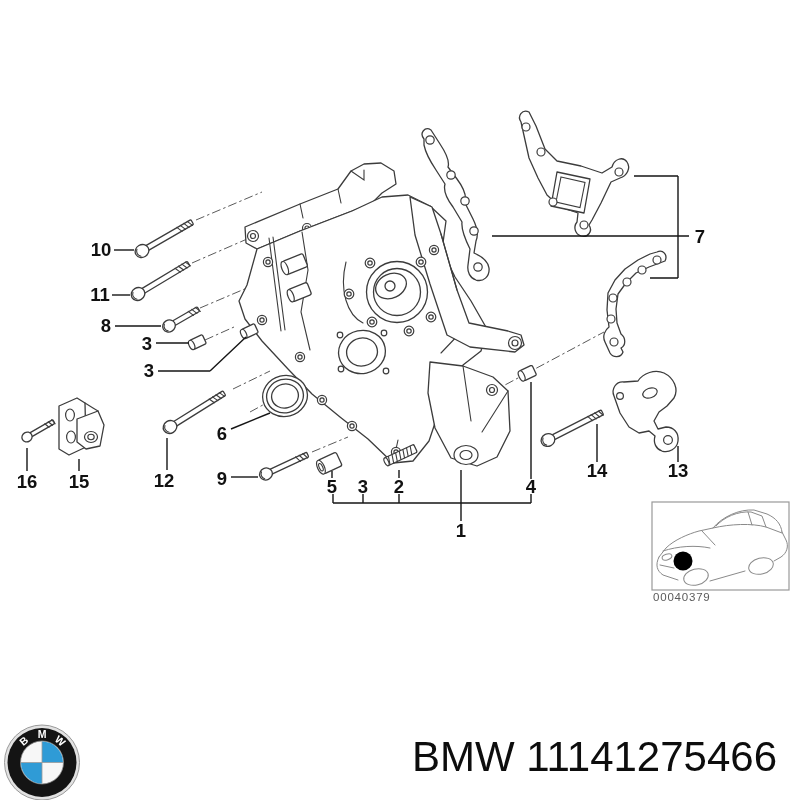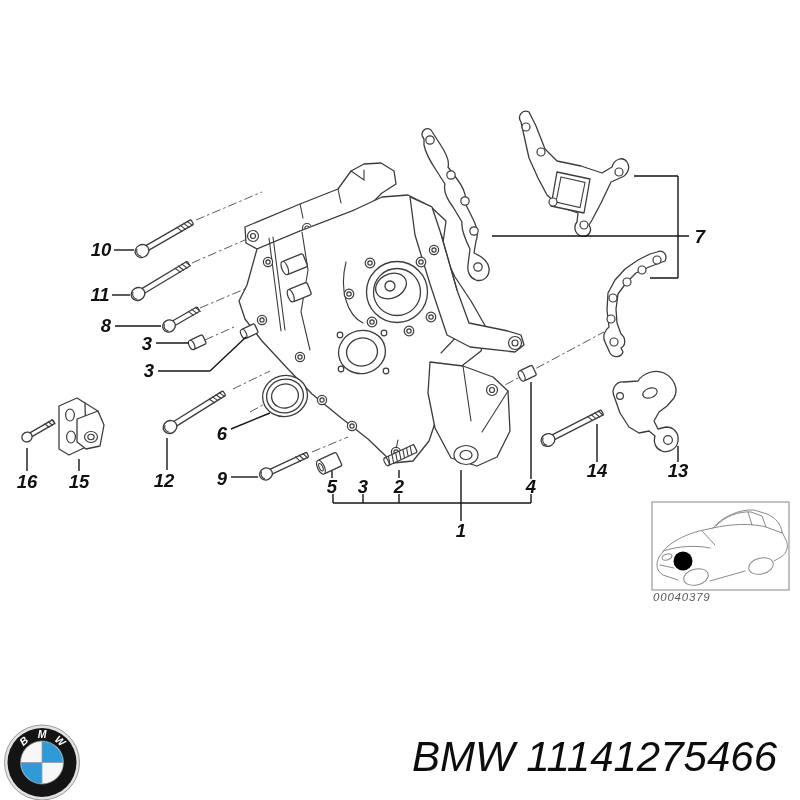--- a/index.html
+++ b/index.html
@@ -1,17 +1,17 @@
 <!DOCTYPE html>
 <html><head>
 <meta charset="utf-8">
 <style>
   html,body{margin:0;padding:0;background:#ffffff;}
   .stage{position:relative;width:800px;height:800px;background:#ffffff;overflow:hidden;
-         font-family:"Liberation Sans",sans-serif;font-style:italic;}
+         font-family:"Liberation Sans",sans-serif;}
   svg{display:block;}
   .draw{fill:#ffffff;stroke:#3c3c3c;stroke-width:1.3;stroke-linejoin:round;stroke-linecap:round;}
   .thin{fill:none;stroke:#3c3c3c;stroke-width:1.1;stroke-linecap:round;}
   .hole{fill:#ffffff;stroke:#3c3c3c;stroke-width:1.2;}
   .dash{fill:none;stroke:#5a5a5a;stroke-width:1;stroke-dasharray:9 3 2.5 3;}
   .leader{fill:none;stroke:#161616;stroke-width:1.4;}
   .plabel{font-family:"Liberation Sans",sans-serif;font-size:18.5px;font-weight:700;fill:#111111;text-anchor:middle;}
   .code{font-family:"Liberation Sans",sans-serif;font-size:11.5px;fill:#5a5a5a;letter-spacing:0.8px;}
   .title{font-family:"Liberation Sans",sans-serif;font-size:42px;font-weight:400;fill:#0d0d0d;}
   .car{fill:none;stroke:#8a8a8a;stroke-width:1;stroke-linecap:round;}

